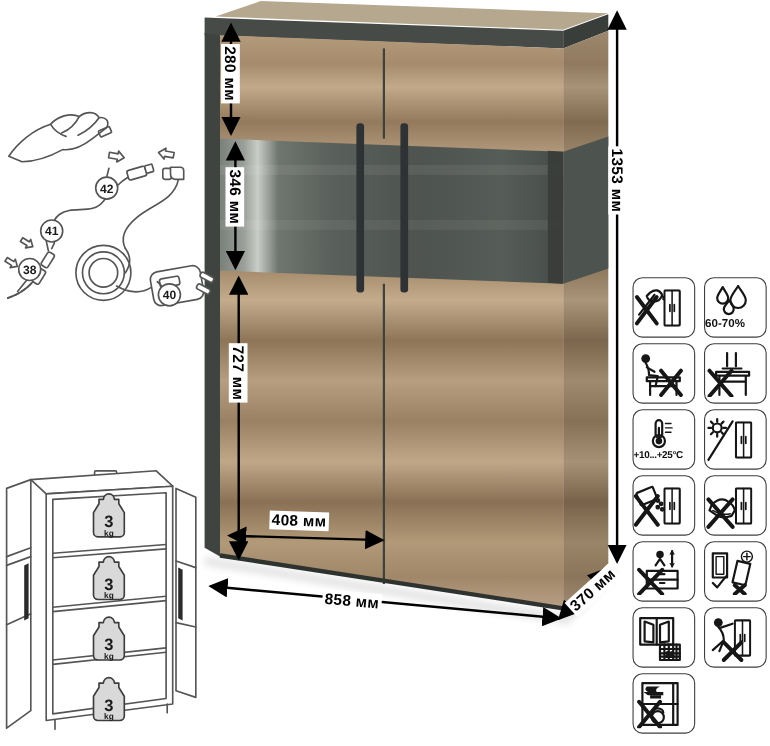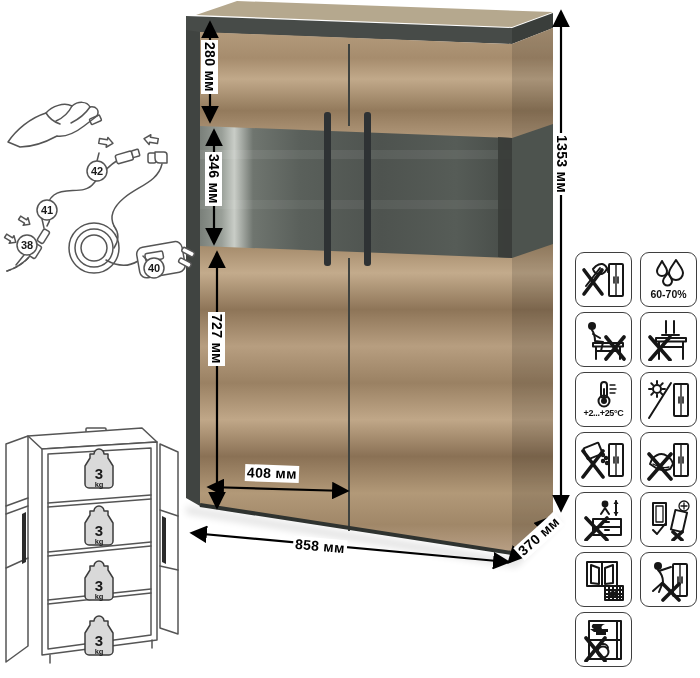--- a/index.html
+++ b/index.html
@@ -8,21 +8,21 @@
   svg{display:block;}
   .layer{position:absolute;}
   
   .dim{position:absolute;font-weight:bold;font-size:14px;line-height:1.05;background:#fff;
        color:#000;padding:1px 2px;white-space:nowrap;letter-spacing:.3px;}
   .dim.v{writing-mode:vertical-rl;padding:2px 1px;}
   
   .icon-grid{position:absolute;left:575px;top:252px;display:grid;
              grid-template-columns:57px 57px;grid-auto-rows:55px;gap:5px 8px;}
   .tile{border:1.6px solid #3f3f3f;border-radius:9px;background:#fff;position:relative;
-        display:flex;flex-direction:column;align-items:center;justify-content:center;box-sizing:border-box;}
+        display:flex;flex-direction:column;justify-content:center;box-sizing:border-box;}
   .tile svg{flex:0 0 auto;}
   .tlabel{font-weight:bold;font-size:10.5px;line-height:11px;color:#111;}
   .tlabel.small{font-size:9px;letter-spacing:-0.3px;}
   .tlabel.tl{position:absolute;left:5px;top:4px;font-size:10px;}
   .ic *{stroke:#161616;stroke-width:2;fill:none;stroke-linecap:round;stroke-linejoin:round;}
   .ic .x{stroke-width:3.6;}
   .ic .fl{fill:#161616;stroke:none;}
   .ic .thin{stroke-width:1.3;}
   
   .art *{stroke:#555;stroke-width:1.5;fill:none;stroke-linecap:round;stroke-linejoin:round;}
@@ -319,21 +319,21 @@
     <div class="tile">
       <svg class="ic" width="46" height="28" viewBox="0 0 46 28">
         <rect x="20" y="2" width="6" height="16" rx="3"></rect>
         <circle cx="23" cy="21" r="5.5"></circle>
         <circle class="fl" cx="23" cy="21" r="3"></circle>
         <line x1="23" y1="9" x2="23" y2="18" stroke-width="3"></line>
         <line class="thin" x1="29" y1="5" x2="34" y2="5"></line>
         <line class="thin" x1="29" y1="9" x2="35" y2="9"></line>
         <line class="thin" x1="29" y1="13" x2="34" y2="13"></line>
       </svg>
-      <div class="tlabel small">+2...+25°C</div>
+      <div class="tlabel small">+10...+25°C</div>
     </div>
 
     <div class="tile">
       <svg class="ic" width="46" height="42" viewBox="0 0 46 42">
         <use href="#sym-wardrobe" x="27" y="4" width="16" height="34"></use>
         <circle cx="11" cy="10" r="4"></circle>
         <g class="thin">
           <line x1="11" y1="2" x2="11" y2="4.5"></line>
             <line x1="11" y1="15.5" x2="11" y2="18"></line>
           <line x1="3" y1="10" x2="5.5" y2="10"></line>

